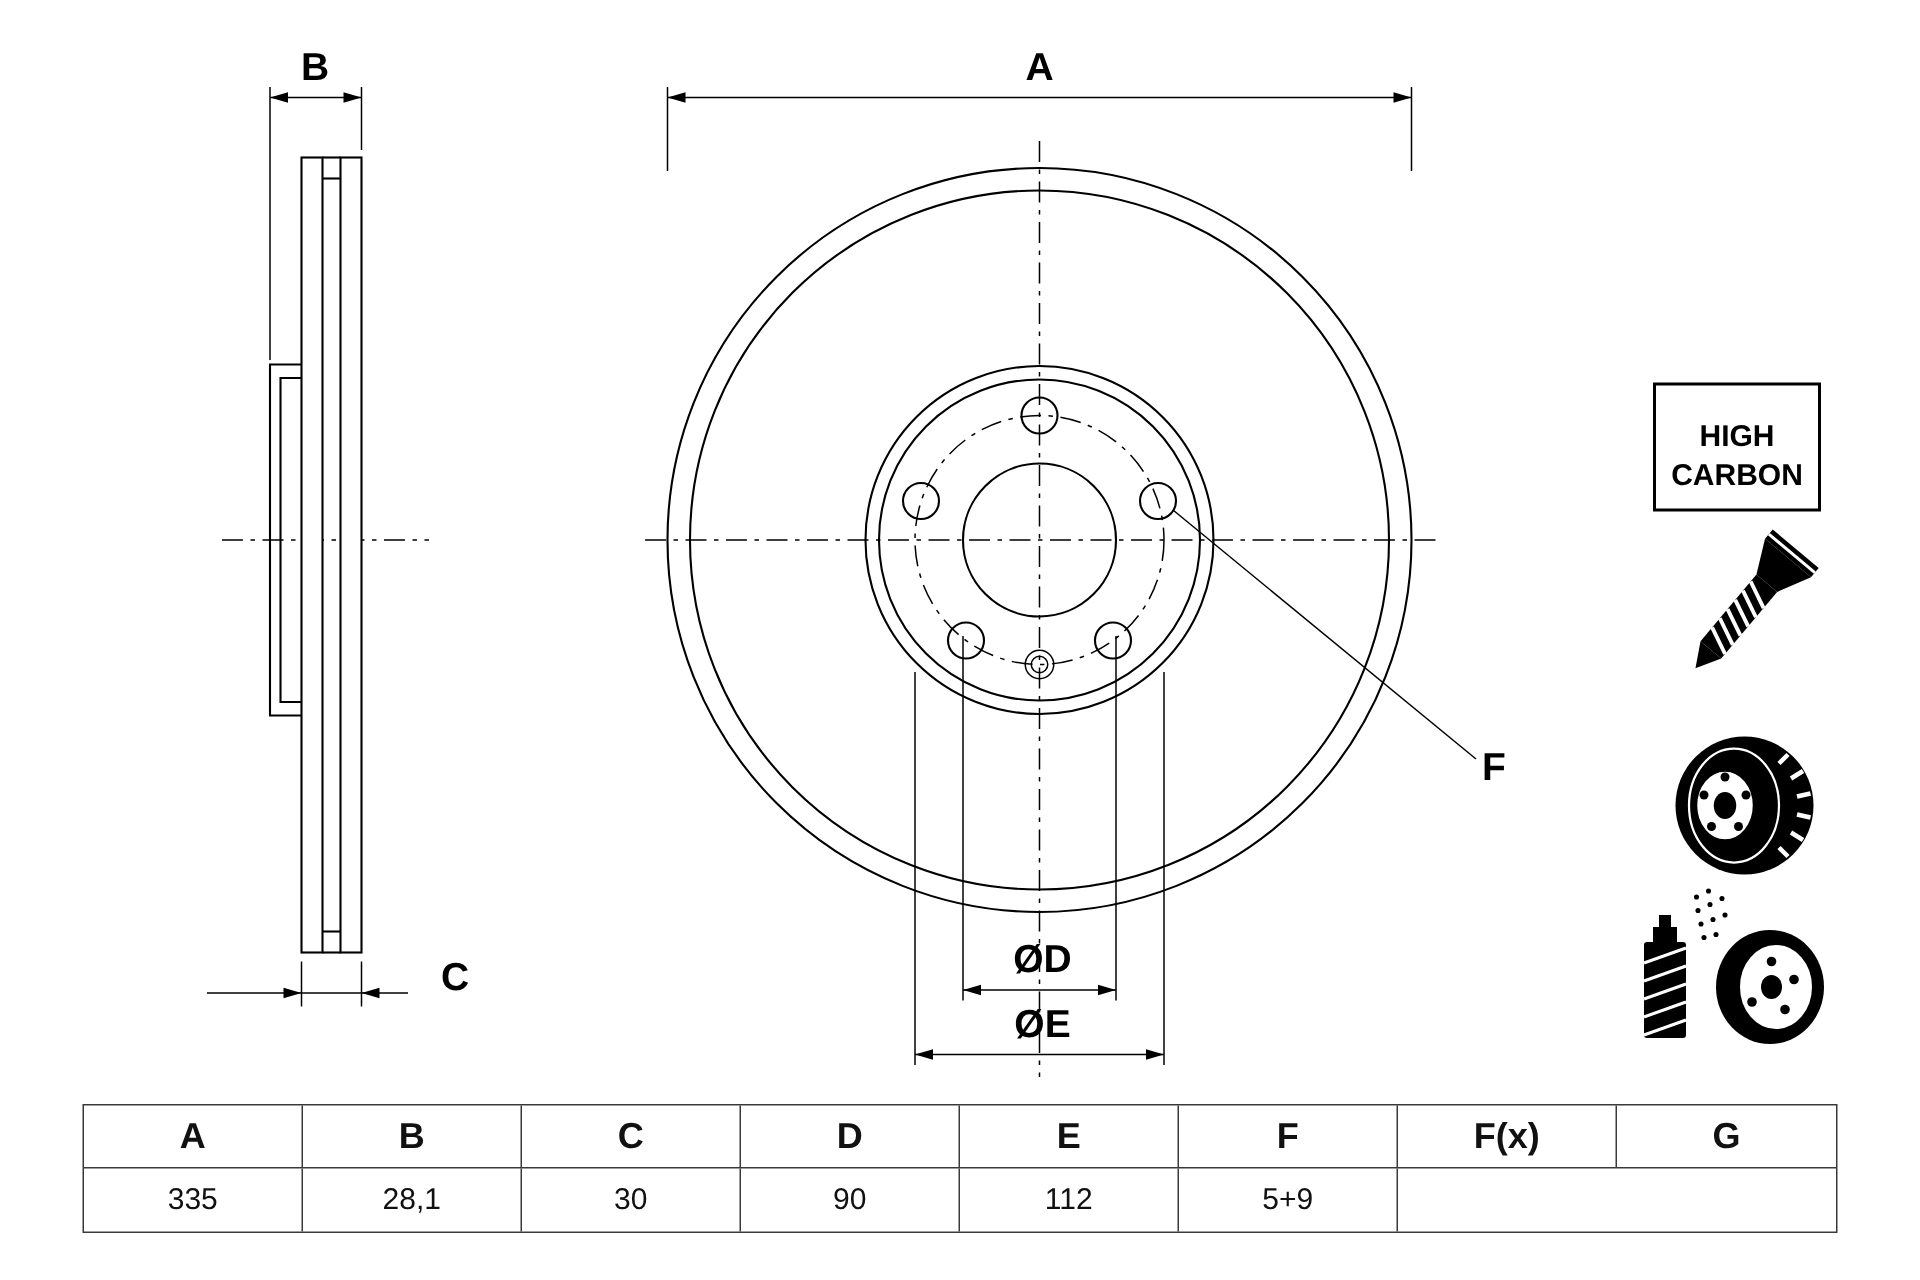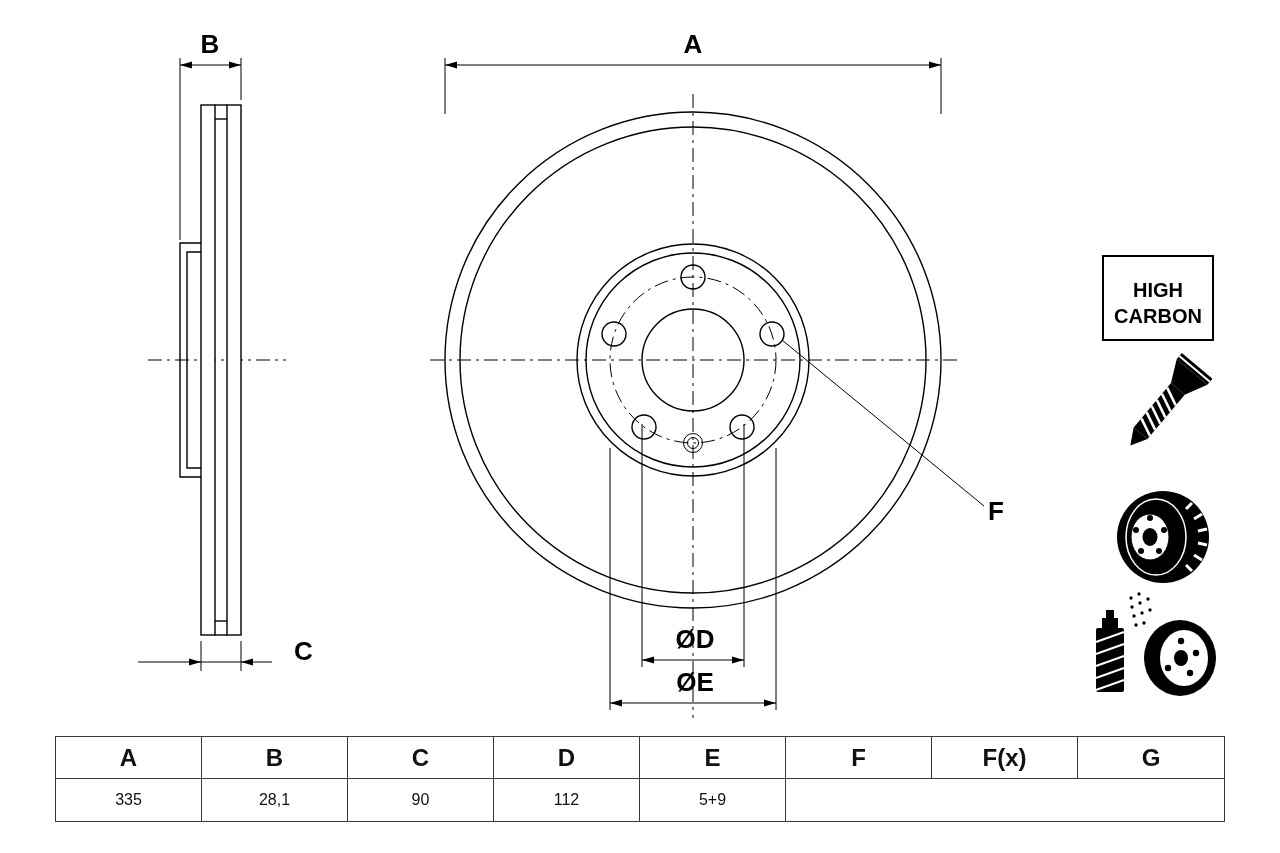--- a/index.html
+++ b/index.html
@@ -27,21 +27,21 @@
   
   .spec-table {
     position:absolute; left:55px; top:736px; width:1170px;
     border:1px solid #3a3a3a; background:#fff;
   }
   .trow { display:grid; grid-template-columns:repeat(8,1fr); height:42px; }
   .trow.header { border-bottom:1px solid #3a3a3a; }
   .cell {
     border-right:1px solid #3a3a3a;
     display:flex; align-items:center; justify-content:center;
-    font-size:16px; color:#111;
+    font-size:20px; color:#111;
   }
   .cell:last-child { border-right:none; }
   .trow.header .cell { font-weight:700; font-size:24px; }
 </style>
 </head>
 <body>
 
 <div class="stage">
 
   <svg class="drawing" width="1280" height="736" viewBox="0 0 1280 736">
@@ -219,20 +219,21 @@
       <div class="cell">C</div>
       <div class="cell">D</div>
       <div class="cell">E</div>
       <div class="cell">F</div>
       <div class="cell">F(x)</div>
       <div class="cell">G</div>
     </div>
     <div class="trow">
       <div class="cell">335</div>
       <div class="cell">28,1</div>
+      <div class="cell">30</div>
       <div class="cell">90</div>
       <div class="cell">112</div>
       <div class="cell">5+9</div>
       <div class="cell"></div>
     </div>
   </div>
 
 </div>
 
 </body></html>

